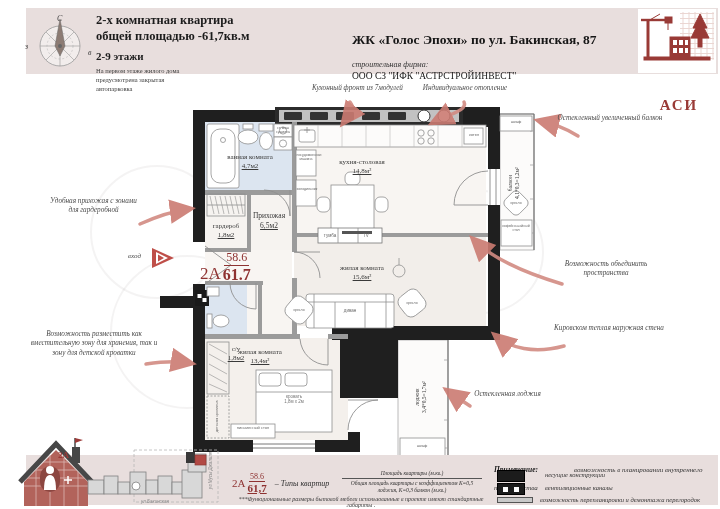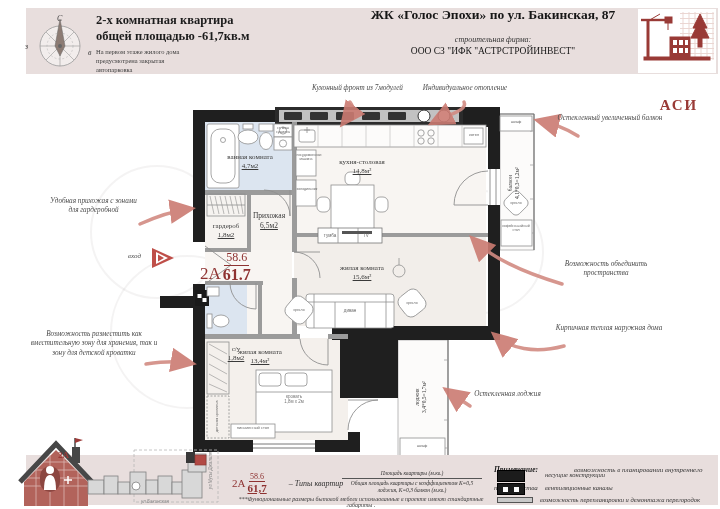--- a/index.html
+++ b/index.html
@@ -25,21 +25,21 @@
   .unitcode{position:absolute;display:flex;align-items:flex-end;color:#8e3231;}
   .unitcode .uc{font:17px "Liberation Serif",serif;margin-right:2px;}
   .unitcode .fr{display:flex;flex-direction:column;align-items:center;}
   .unitcode .fu{font:12px "Liberation Serif",serif;border-bottom:1px solid #8e3231;padding:0 2px;}
   .unitcode .fl{font:bold 16px "Liberation Serif",serif;}
   .wm{position:absolute;border:2px solid rgba(150,138,138,0.10);border-radius:50%;}
   .ftr-type{position:absolute;display:flex;align-items:center;color:#8e3231;}
   .ftr-type .uc{font:11px "Liberation Serif",serif;margin-right:2px;}
   .ftr-type .fu{font:8px "Liberation Serif",serif;border-bottom:1px solid #8e3231;padding:0 1px;}
   .ftr-type .fl{font:bold 11px "Liberation Serif",serif;text-decoration:underline;}
-  .ftr-type .tl{font:italic 8px "Liberation Serif",serif;color:#2e2e2e;margin-left:22px;white-space:nowrap;}
+  .ftr-type .tl{font:italic 8px "Liberation Serif",serif;color:#2e2e2e;margin-left:8px;white-space:nowrap;}
   .formula{position:absolute;text-align:center;font:italic 5.5px/1.4 "Liberation Serif",serif;color:#2e2e2e;}
   .formula .fb{border-top:1px solid #555;padding-top:1px;}
   .ftr-note{position:absolute;font:italic 6px "Liberation Serif",serif;color:#3a3a3a;text-align:center;}
   .lg-title{font:bold italic 7.5px "Liberation Serif",serif;color:#222;}
   .lg-sub{font:italic 7px "Liberation Serif",serif;color:#333;margin-left:32px;}
   .lg-item{position:absolute;font:italic 6.5px "Liberation Serif",serif;color:#333;white-space:nowrap;}
   .sym{position:absolute;}
   .street{position:absolute;font:italic 4.5px "Liberation Sans",sans-serif;color:#8a8a8a;text-align:center;}
   .logo-asi{position:absolute;font:bold 15px "Liberation Serif",serif;color:#993a36;letter-spacing:2px;
             text-align:center;text-shadow:0 0 2px #fff,0 0 2px #fff;}
@@ -70,24 +70,25 @@
     <polygon points="32,7 37,34 32,44 27,34" fill="#8d7c74" stroke="#666" stroke-width="0.5"></polygon>
     <circle cx="32" cy="34" r="2" fill="#666"></circle>
   </svg>
   <div class="cmp" style="left:57px;top:14px;">С</div>
   <div class="cmp" style="left:25px;top:42px;">з</div>
   <div class="cmp" style="left:88px;top:48px;">в</div>
 
   <div class="abs" style="left:96px;top:13px;width:200px;">
     <div class="hdr-l1">2-х комнатная квартира</div>
     <div class="hdr-l1">общей площадью -61,7кв.м</div>
+    <div class="hdr-l3">2-9 этажи</div>
     <div class="hdr-note">На первом этаже жилого дома предусмотрена закрытая автопарковка</div>
   </div>
 
-  <div class="abs" style="left:352px;top:6px;width:282px;text-align:center;">
+  <div class="abs" style="left:352px;top:31px;width:282px;text-align:left;">
     <div class="hdr-r1">ЖК «Голос Эпохи» по ул. Бакинская, 87</div>
     <div class="hdr-r2">строительная фирма:</div>
     <div class="hdr-r3">ООО СЗ "ИФК "АСТРСТРОЙИНВЕСТ"</div>
   </div>
 
   <svg class="abs" style="left:638px;top:9px;" width="78" height="64" viewBox="0 0 78 64">
     <defs>
       <pattern id="bp" width="6" height="5" patternUnits="userSpaceOnUse">
         <rect width="6" height="5" fill="#fff"></rect>
         <path d="M0,4.5 H6 M3,0 V4.5" stroke="#e6cdc8" stroke-width="0.8" fill="none"></path>
@@ -397,21 +398,21 @@
   <div class="tiny t4" style="left:516px;top:120px;">шкаф</div>
   <div class="tiny t4" style="left:422px;top:444px;">шкаф</div>
   <div class="tiny" style="left:516px;top:224px;width:28px;">кофейно-чайный стол</div>
 
   <div class="vhod" style="left:128px;top:252px;">вход</div>
 
   <div class="ann" style="left:305px;top:84px;width:105px;">Кухонный фронт из 7модулей</div>
   <div class="ann" style="left:415px;top:84px;width:100px;">Индивидуальное отопление</div>
   <div class="ann" style="left:556px;top:114px;width:108px;">Остекленный увеличенный балкон</div>
   <div class="ann" style="left:550px;top:260px;width:112px;">Возможность объединить пространства</div>
-  <div class="ann" style="left:550px;top:324px;width:118px;">Кирпичная теплая наружная дома</div>
+  <div class="ann" style="left:550px;top:324px;width:118px;">Кировском теплая наружная стена</div>
   <div class="ann" style="left:455px;top:390px;width:105px;text-align:center;">Остекленная лоджия</div>
   <div class="ann" style="left:46px;top:197px;width:95px;">Удобная прихожая с зонами для гардеробной</div>
   <div class="ann" style="left:24px;top:330px;width:140px;">Возможность разместить как вместительную зону для хранения, так и зону для детской кроватки</div>
 
   <div class="abs band" style="left:26px;top:455px;width:692px;height:50px;"></div>
 
   <svg class="abs" style="left:16px;top:432px;" width="80" height="74" viewBox="0 0 80 74">
     <defs>
         <clipPath id="gbl">
           <polygon points="8,50 40,18 72,50 72,74 8,74"></polygon>

